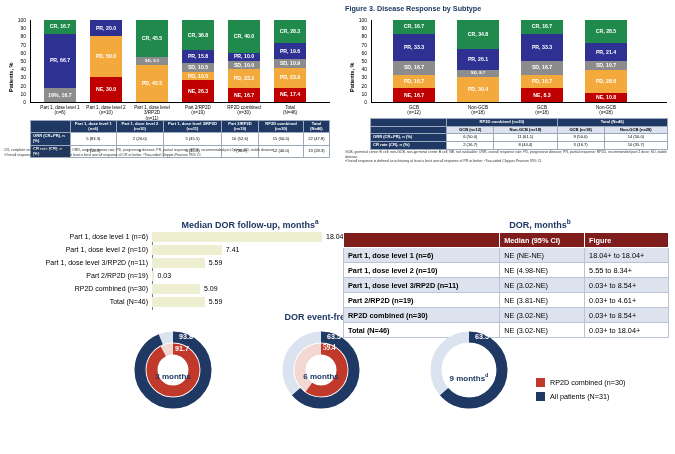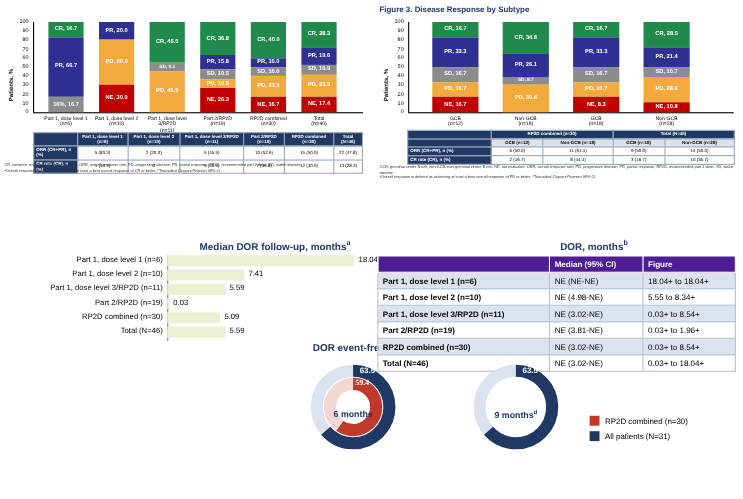--- a/index.html
+++ b/index.html
@@ -159,21 +159,21 @@
   
   #dortable {
     position: absolute;
     left: 343px; top: 232px;
     width: 326px;
     border-collapse: collapse;
     font-size: 7.3px;
     color: #000;
   }
   #dortable th {
-    background: #4c1d95;
+    background: #7f1d1d;
     color: #fff;
     font-weight: bold;
     padding: 2.5px 4px;
     text-align: left;
     border: 0.5px solid #fff;
   }
   #dortable td {
     padding: 2.5px 4px;
     border: 0.5px solid #B9C3D4;
     text-align: left;
@@ -465,35 +465,41 @@
           <td>5.55 to 8.34+</td>
         </tr>
         <tr class="alt">
           <td class="first">Part 1, dose level 3/RP2D (n=11)</td>
           <td>NE (3.02-NE)</td>
           <td>0.03+ to 8.54+</td>
         </tr>
         <tr class="">
           <td class="first">Part 2/RP2D (n=19)</td>
           <td>NE (3.81-NE)</td>
-          <td>0.03+ to 1.96+</td>
+          <td>0.03+ to 4.61+</td>
         </tr>
         <tr class="alt">
           <td class="first">RP2D combined (n=30)</td>
           <td>NE (3.02-NE)</td>
           <td>0.03+ to 8.54+</td>
         </tr>
         <tr class="">
           <td class="first">Total (N=46)</td>
           <td>NE (3.02-NE)</td>
           <td>0.03+ to 18.04+</td>
         </tr>
       </tbody>
     </table>
 
+  <div class="donutwrap" id="donut-3"><svg width="106" height="92" viewBox="0 0 106 92">
+        <circle cx="53" cy="40" r="33" fill="none" stroke="#DCE3F0" stroke-width="11"></circle>
+        <circle cx="53" cy="40" r="33" fill="none" stroke="#1F3864" stroke-width="11" stroke-dasharray="194.49 12.86" transform="rotate(-90 53 40)"></circle>
+        <circle cx="53" cy="40" r="21" fill="none" stroke="#F2D7D3" stroke-width="11"></circle>
+        <circle cx="53" cy="40" r="21" fill="none" stroke="#C0392B" stroke-width="11" stroke-dasharray="121.00 10.95" transform="rotate(-90 53 40)"></circle>
+      </svg><div class="dval" style="left:59px; top:2px;">93.8</div><div class="dval" style="left:55px; top:14px;">91.7</div><div class="donut-center-label">3 months</div></div>
   <div class="donutwrap" id="donut-6"><svg width="106" height="92" viewBox="0 0 106 92">
         <circle cx="53" cy="40" r="33" fill="none" stroke="#DCE3F0" stroke-width="11"></circle>
         <circle cx="53" cy="40" r="33" fill="none" stroke="#1F3864" stroke-width="11" stroke-dasharray="131.66 75.68" transform="rotate(-90 53 40)"></circle>
         <circle cx="53" cy="40" r="21" fill="none" stroke="#F2D7D3" stroke-width="11"></circle>
         <circle cx="53" cy="40" r="21" fill="none" stroke="#C0392B" stroke-width="11" stroke-dasharray="78.38 53.57" transform="rotate(-90 53 40)"></circle>
       </svg><div class="dval" style="left:59px; top:2px;">63.5</div><div class="dval" style="left:55px; top:14px;font-family:Liberation Serif, serif;">59.4</div><div class="donut-center-label">6 months</div></div>
   <div class="donutwrap" id="donut-9"><svg width="106" height="92" viewBox="0 0 106 92">
         <circle cx="53" cy="40" r="33" fill="none" stroke="#DCE3F0" stroke-width="11"></circle>
         <circle cx="53" cy="40" r="33" fill="none" stroke="#1F3864" stroke-width="11" stroke-dasharray="131.66 75.68" transform="rotate(-90 53 40)"></circle>
       </svg><div class="dval" style="left:59px; top:2px;">63.5</div><div class="donut-center-label">9 months<sup>d</sup></div></div>

